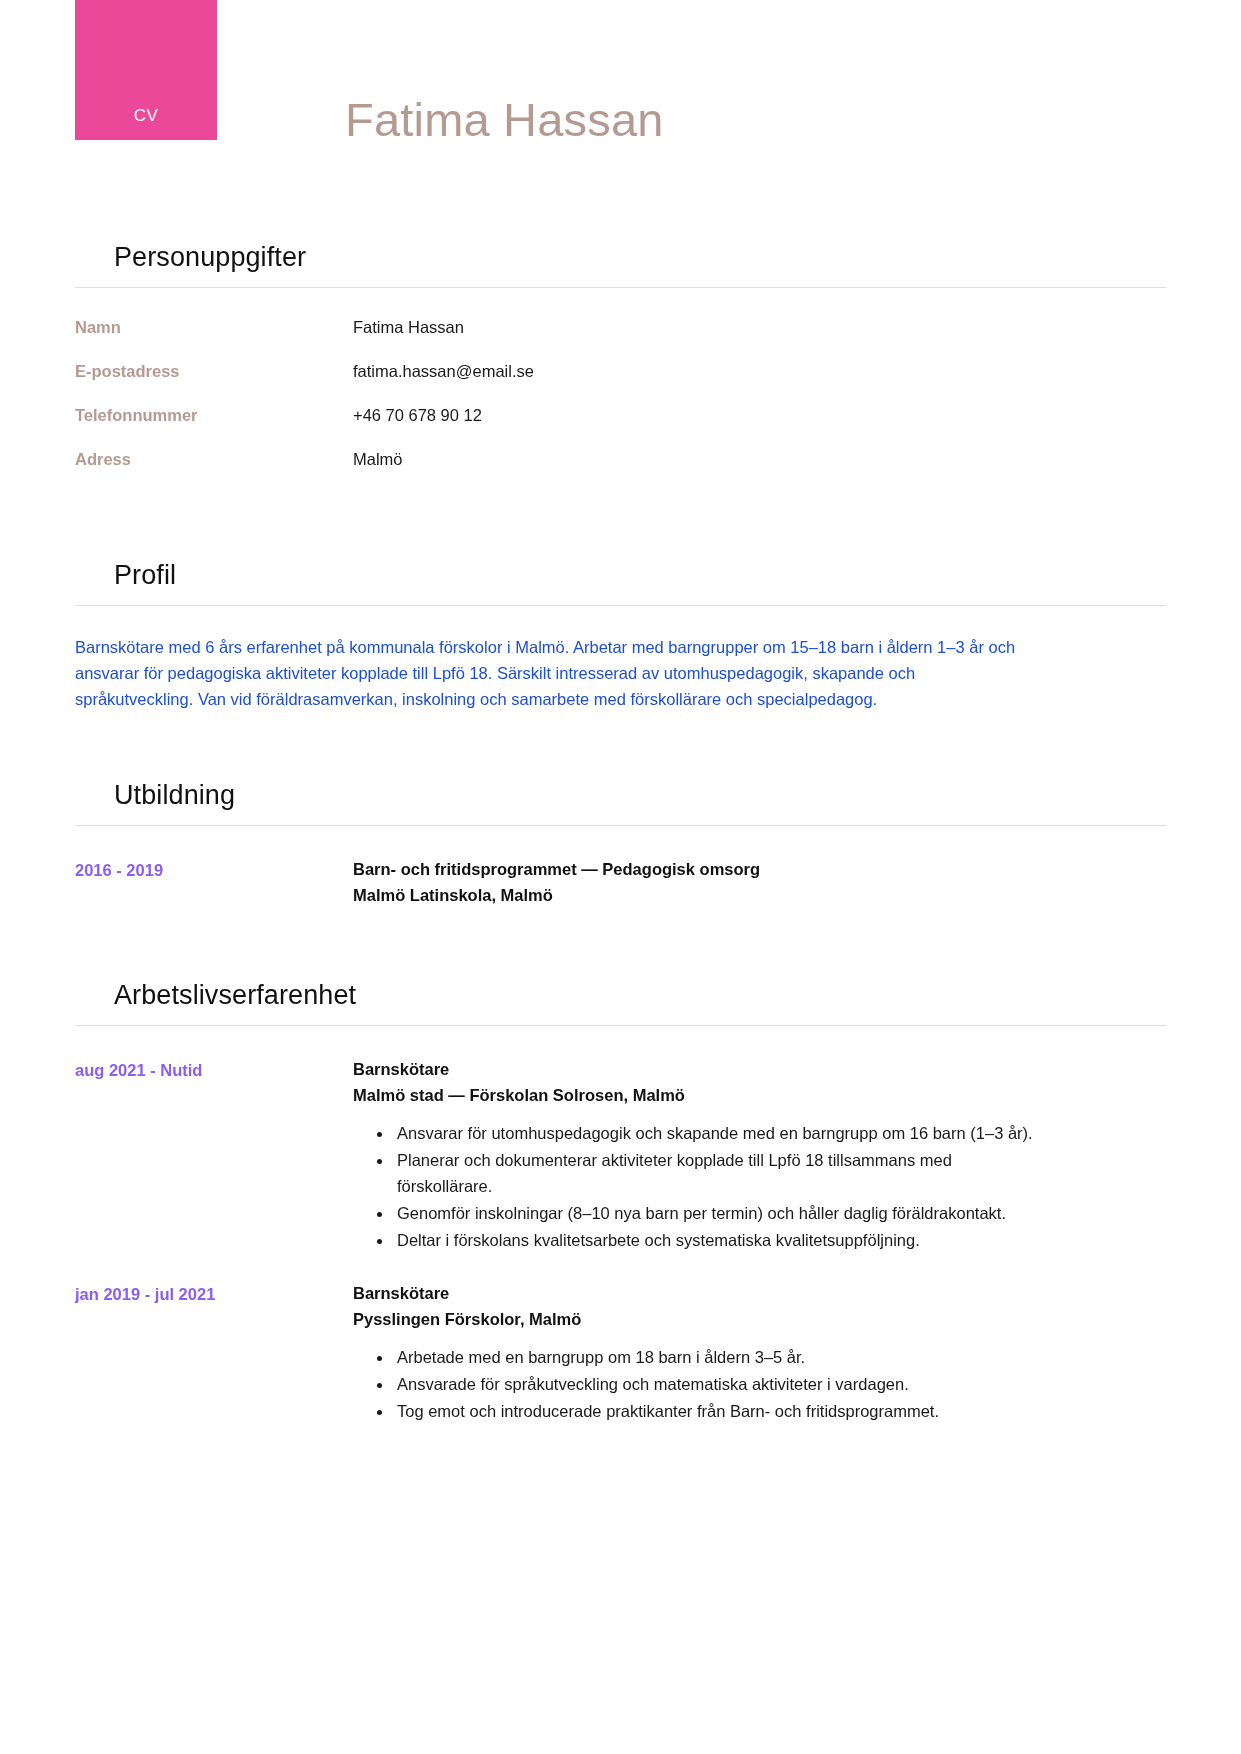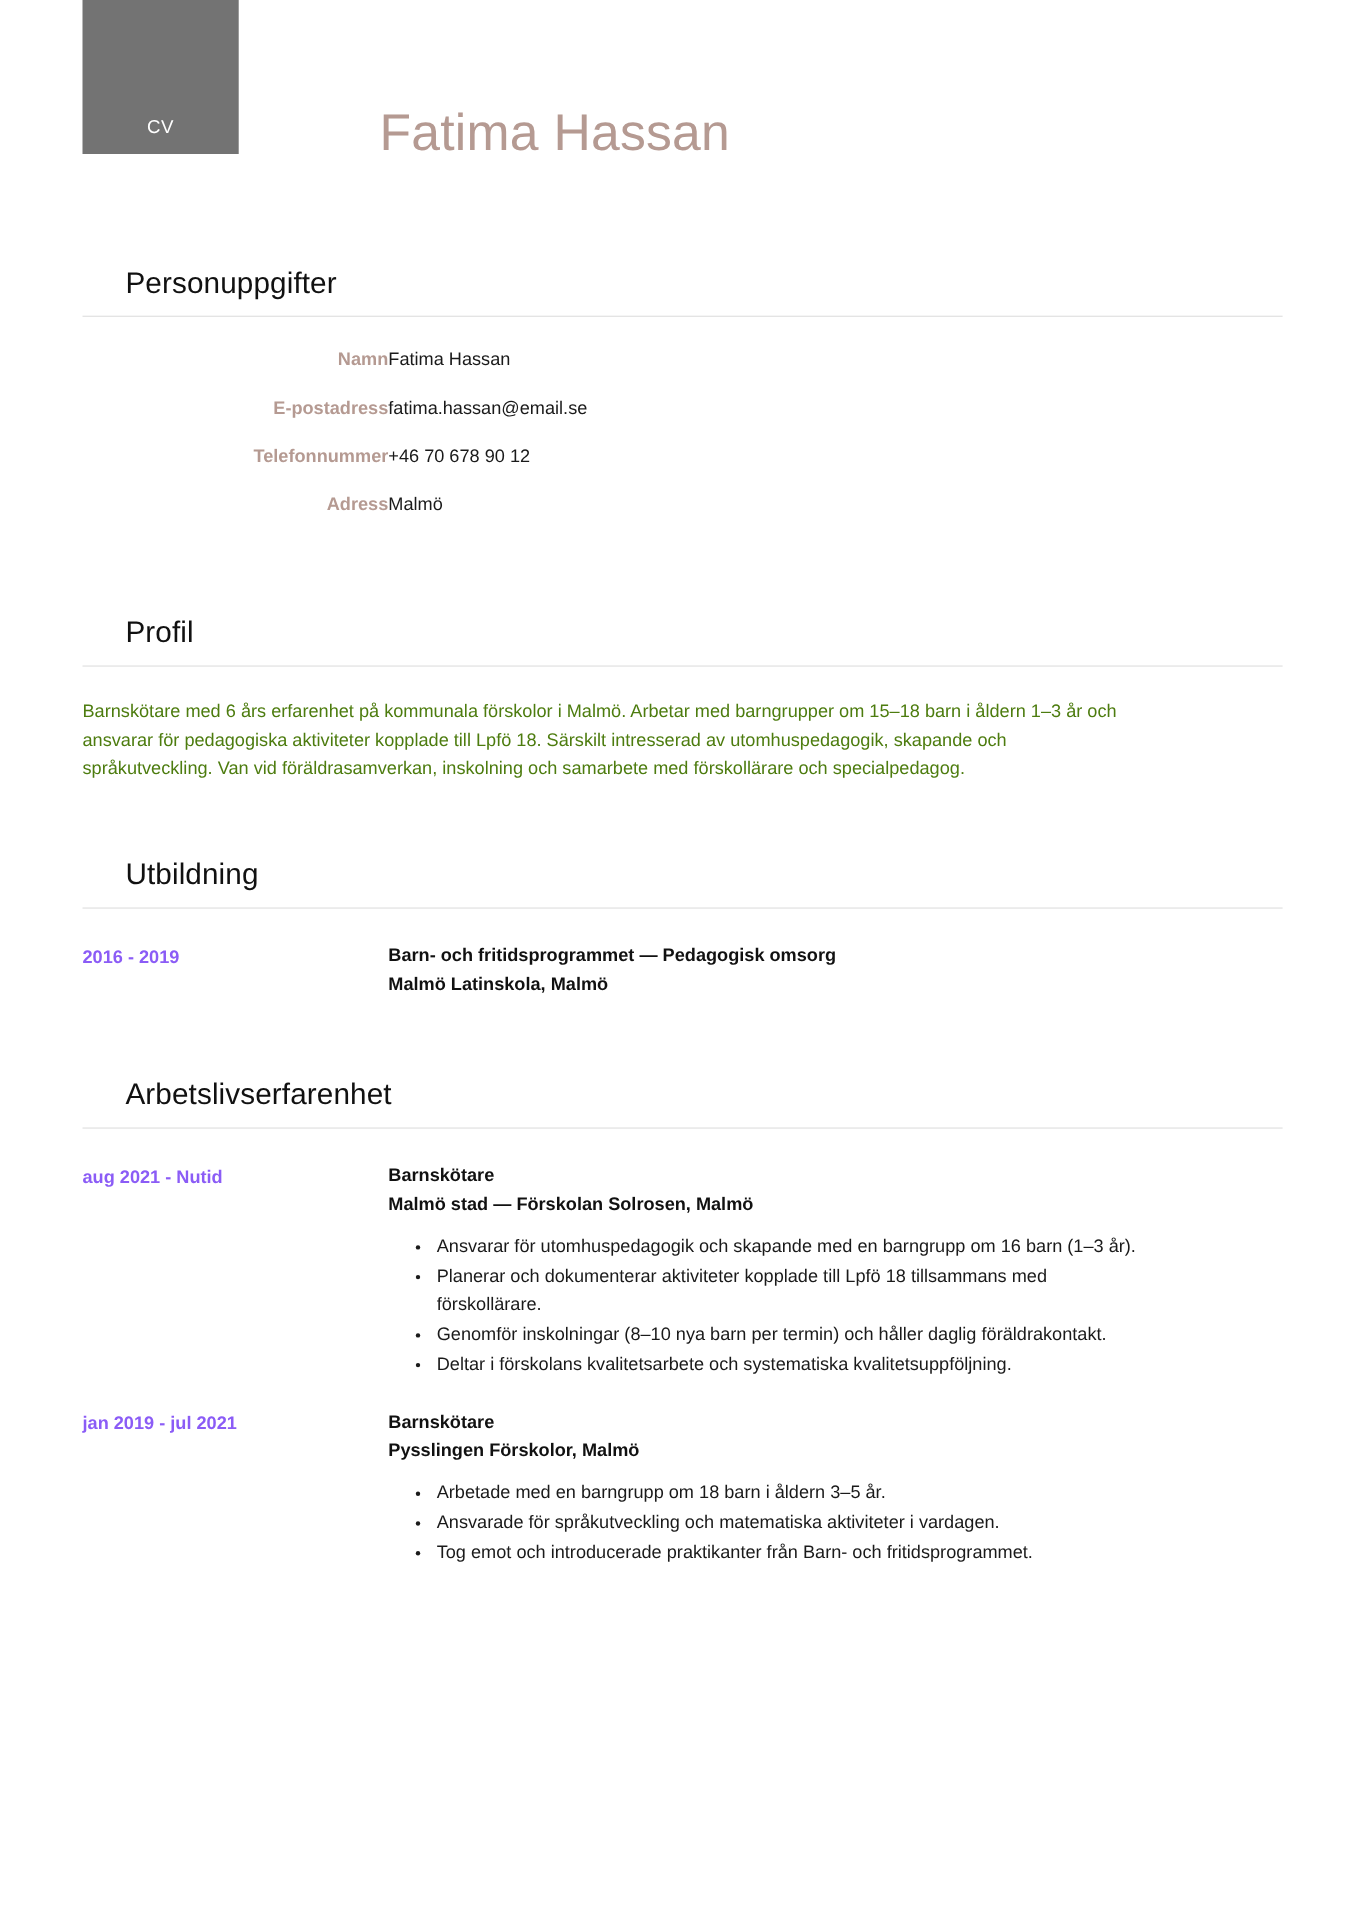--- a/index.html
+++ b/index.html
@@ -22,21 +22,21 @@
   .header {
     position: relative;
     height: 190px;
   }
   .cv-badge {
     position: absolute;
     left: 75px;
     top: 0;
     width: 142px;
     height: 140px;
-    background: #737373;
+    background: #ec4899;
     display: flex;
     align-items: flex-end;
     justify-content: center;
     padding-bottom: 14px;
   }
   .cv-badge-text {
     color: #ffffff;
     font-size: 17px;
     letter-spacing: 0.5px;
     font-weight: 400;
@@ -63,21 +63,21 @@
     margin-left: 39px;
   }
   .section-rule {
     height: 1px;
     background: #dedede;
     width: 100%;
   }
 
   
   .personal { margin-top: 52px; }
-  .personal-rows { margin-top: 30px; text-align: right; }
+  .personal-rows { margin-top: 30px; }
   .personal-row {
     display: flex;
     align-items: baseline;
     height: 44px;
   }
   .personal-label {
     width: 278px;
     flex: 0 0 278px;
     font-size: 16.5px;
     font-weight: bold;
@@ -88,21 +88,21 @@
     color: #1a1a1a;
     font-weight: 400;
   }
 
   
   .profile { margin-top: 66px; }
   .profile-text {
     margin-top: 28px;
     font-size: 16.5px;
     line-height: 26px;
-    color: #4d7c0f;
+    color: #1d4ed8;
     max-width: 945px;
   }
 
   
   .education { margin-top: 68px; }
   .experience { margin-top: 72px; }
 
   .entries { margin-top: 30px; }
   .entry {
     display: flex;

